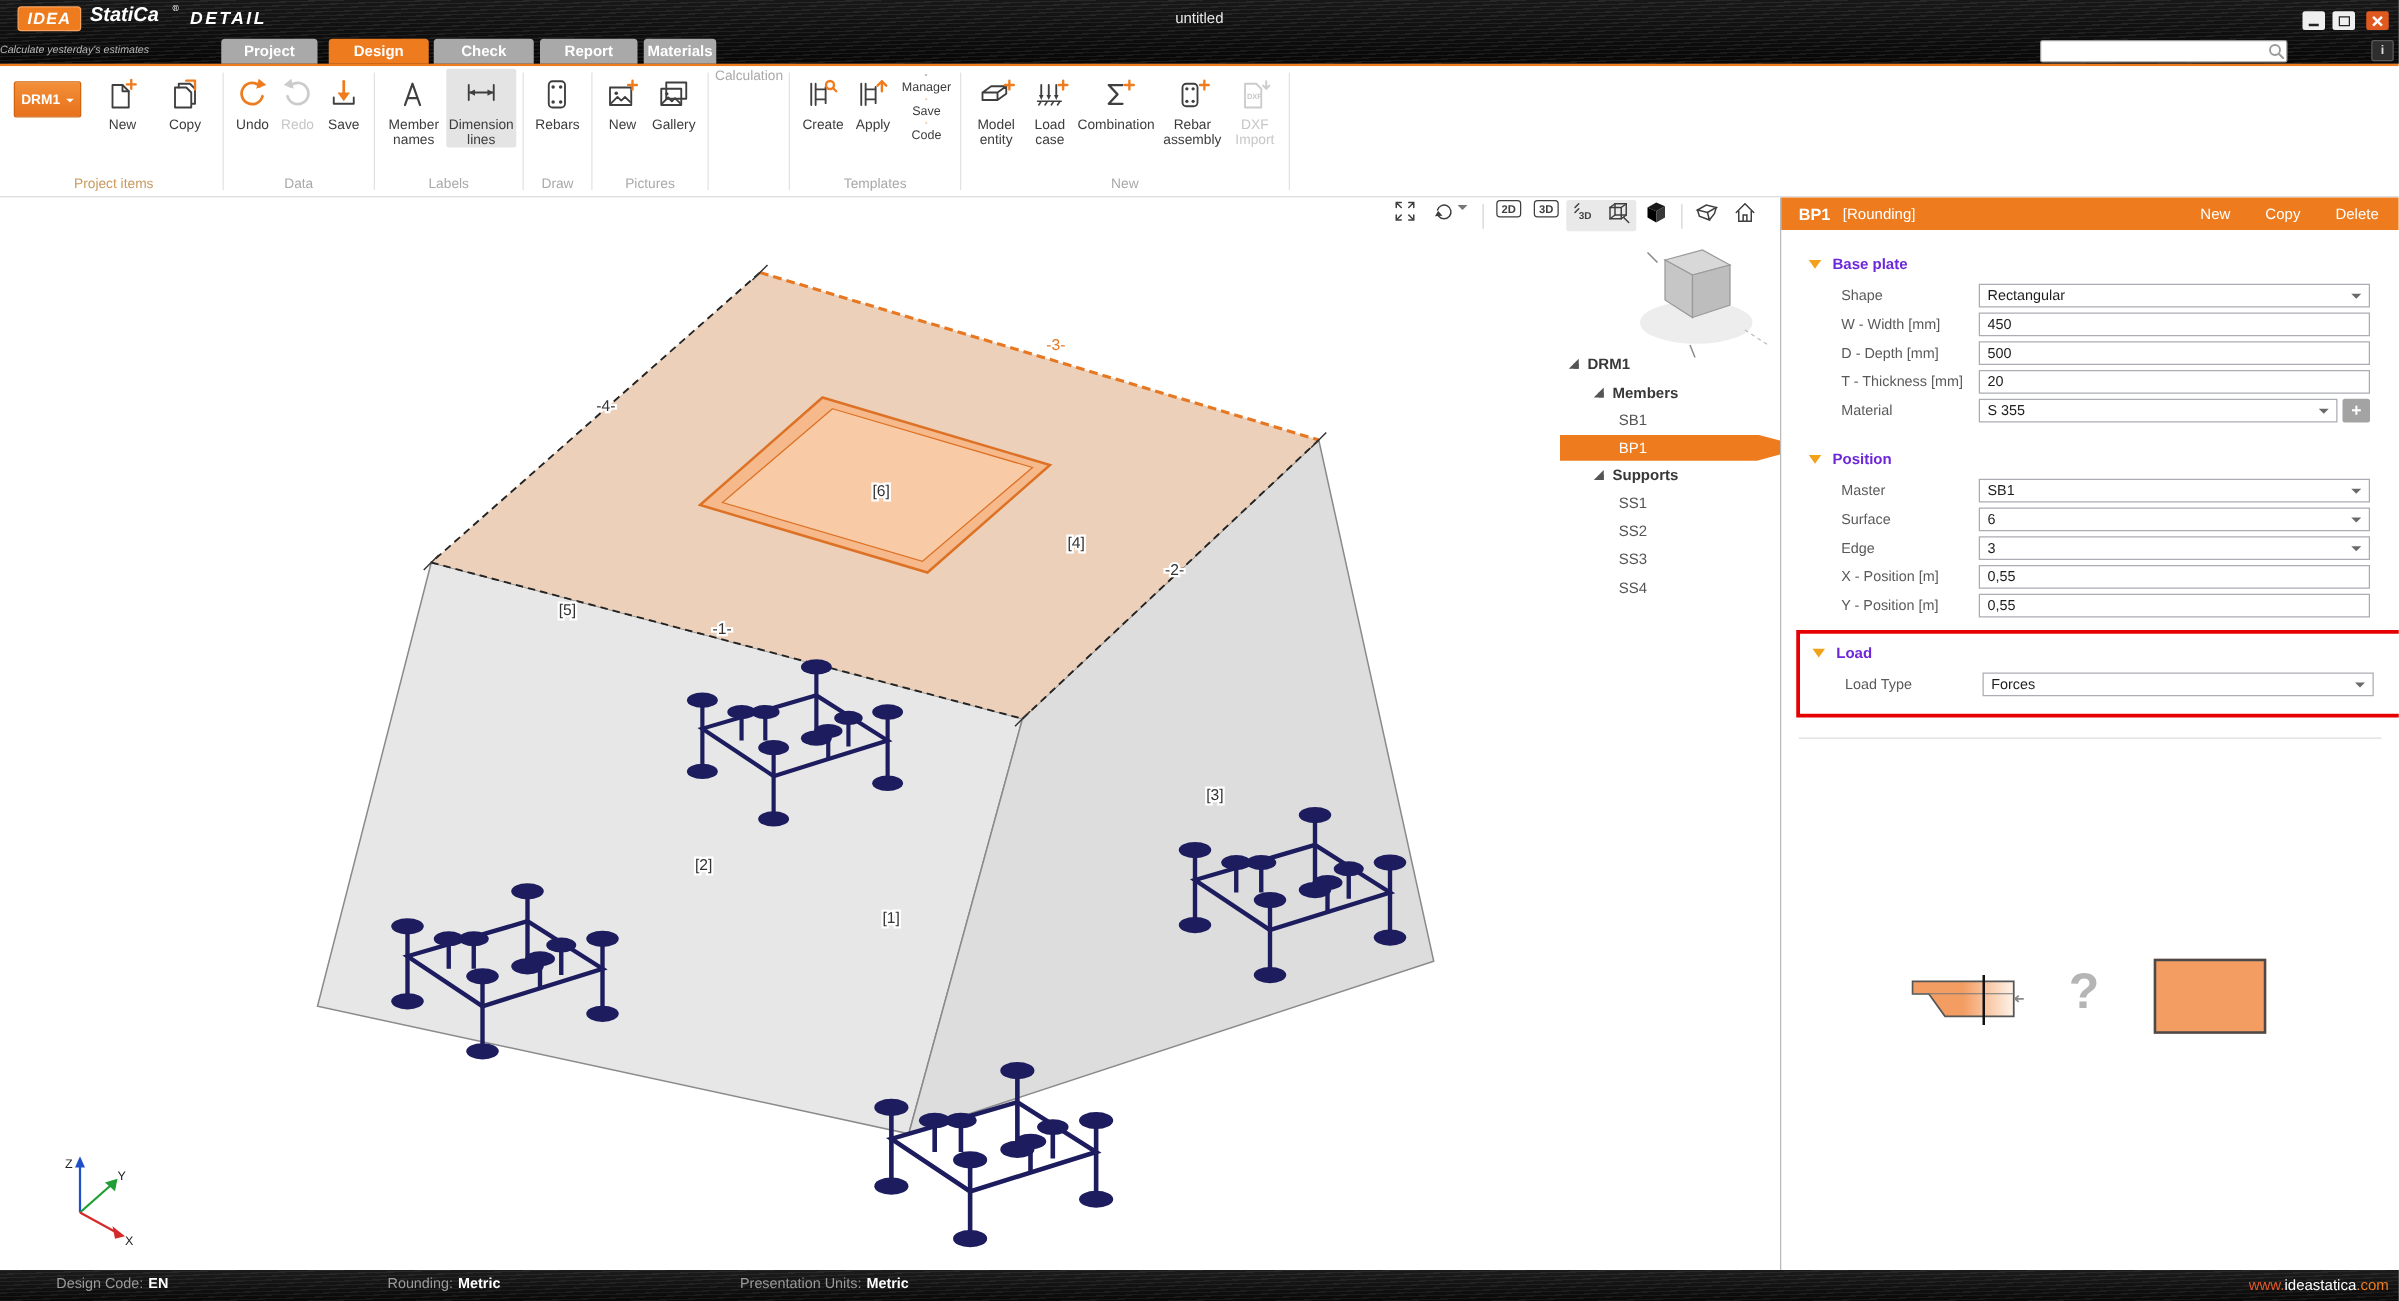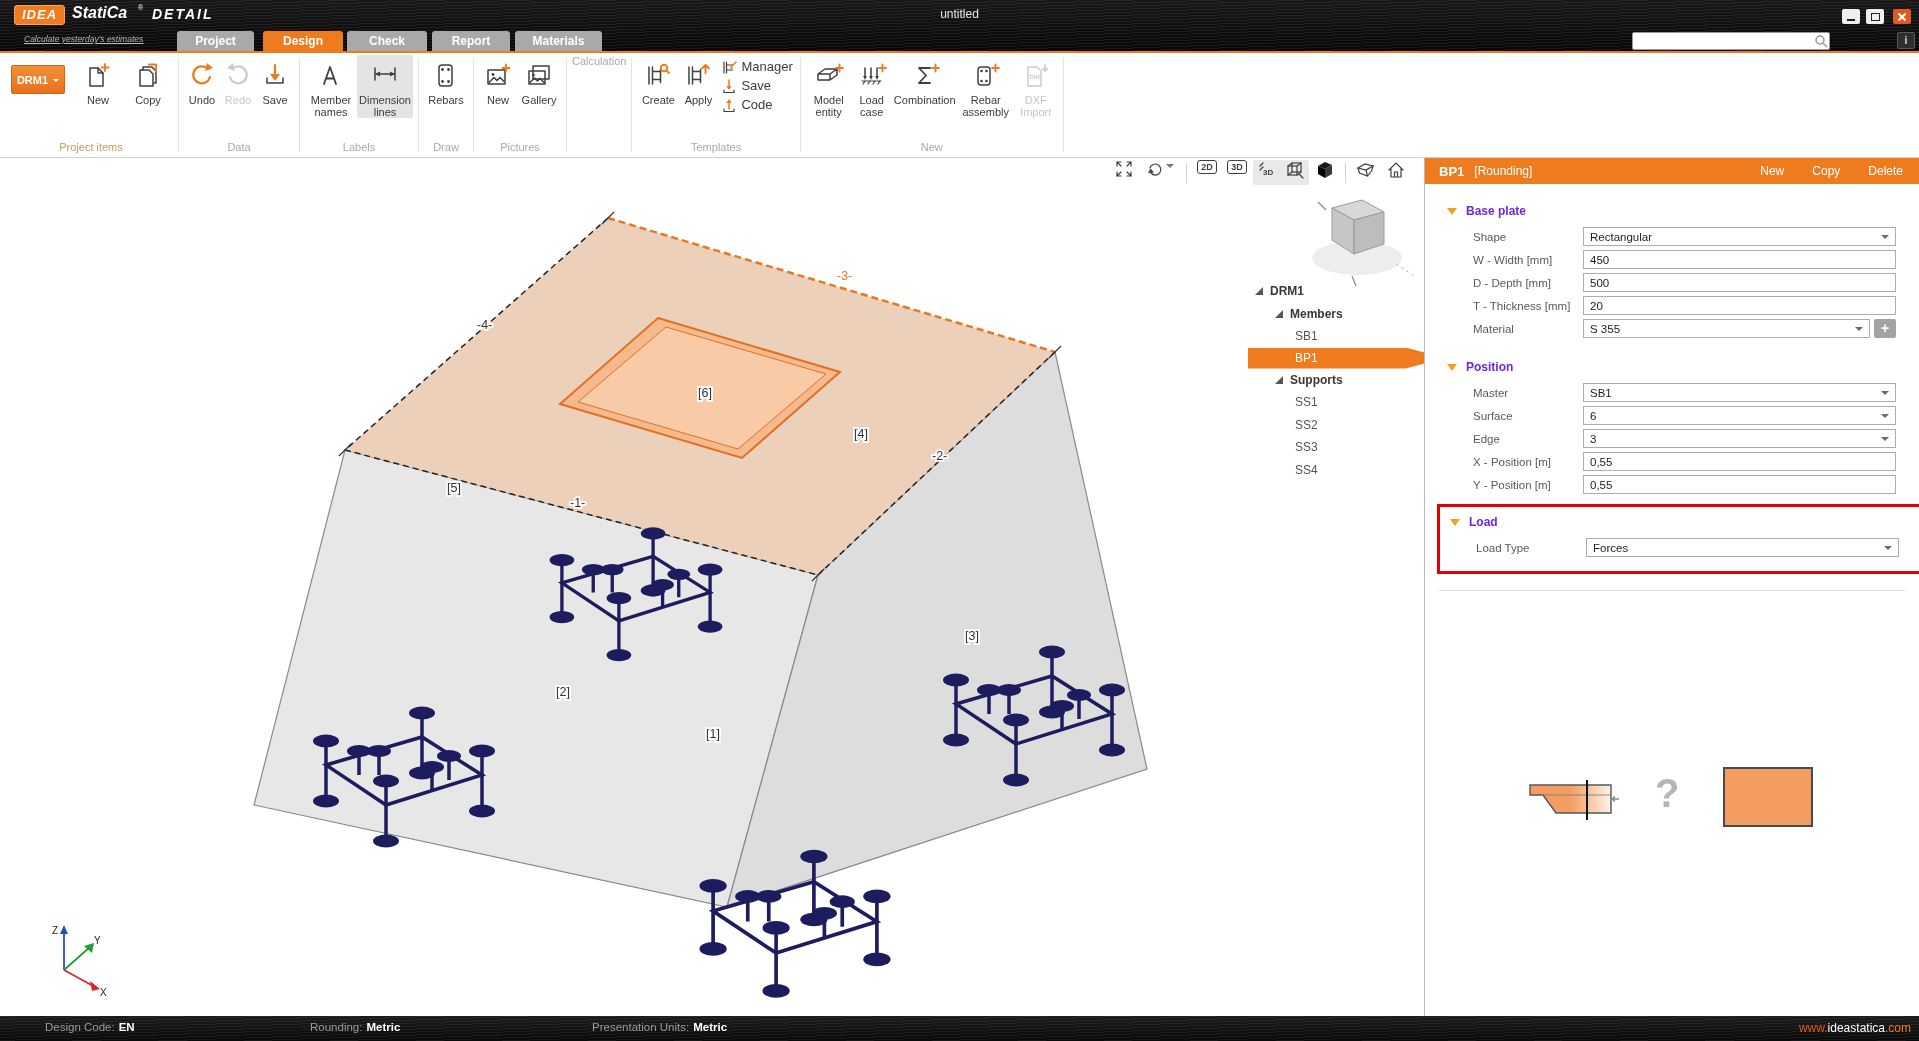--- a/index.html
+++ b/index.html
@@ -10,21 +10,21 @@
   .topbar{position:absolute;left:0;top:0;width:1919px;height:51px;background:#0d0d0d;
     background-image:repeating-linear-gradient(178deg,rgba(255,255,255,.07) 0 1px,transparent 1px 3px),
                      linear-gradient(#181818,#070707);}
   .logo-box{position:absolute;left:14px;top:5px;height:18px;line-height:17px;padding:0 7px;
     background:#ee7c1e;border:1px solid #f9a35f;border-radius:3px;color:#fff;
     font-style:italic;font-weight:bold;font-size:13px;letter-spacing:1px;}
   .logo-statica{position:absolute;left:72px;top:4px;color:#fff;font-style:italic;font-weight:bold;font-size:16px;}
   .logo-reg{position:absolute;left:138px;top:4px;color:#fff;font-size:7px;}
   .logo-detail{position:absolute;left:152px;top:6px;color:#fff;font-style:italic;font-weight:bold;
     font-size:14px;letter-spacing:2px;}
-  .tagline{position:absolute;left:24px;top:34px;color:#b9b9b9;font-style:italic;font-size:8.5px;text-decoration:underline;}
+  .tagline{position:absolute;left:0;top:34px;color:#b9b9b9;font-style:italic;font-size:8.5px;}
   .win-title{position:absolute;left:50%;top:7px;transform:translateX(-50%);color:#e8e8e8;font-size:12px;}
   .winbtn{position:absolute;top:9px;width:18px;height:15px;border-radius:2px;background:#efefef;
     display:flex;align-items:center;justify-content:center;}
   .winbtn.close{background:#e05a1f;}
   .glyph-min{width:8px;height:2px;background:#222;margin-top:6px;}
   .glyph-max{width:7px;height:6px;border:1.5px solid #222;}
   .glyph-x{position:relative;width:10px;height:10px;}
   .glyph-x::before,.glyph-x::after{content:"";position:absolute;left:4px;top:0;width:2px;height:10px;background:#fff;}
   .glyph-x::before{transform:rotate(45deg);} .glyph-x::after{transform:rotate(-45deg);}
   .tab{position:absolute;top:31px;height:20px;background:#a9a9a9;color:#fff;font-weight:bold;
@@ -51,21 +51,21 @@
   .rit .ric{height:36px;display:flex;align-items:center;justify-content:center;}
   .rlb{font-size:11px;line-height:12px;color:#3c3c3c;}
   .rit.active{background:#e4e4e4;}
   .rit.dis .rlb{color:#c6c6c6;}
   .drm-wrap{display:flex;flex-direction:column;justify-content:flex-start;padding:10px 8px 0 2px;}
   .drm{width:52px;height:27px;background:linear-gradient(#f29038,#e8701b);border:1px solid #d2640f;
     border-radius:2px;color:#fff;font-weight:bold;font-size:11px;display:flex;align-items:center;
     justify-content:center;gap:5px;cursor:pointer;}
   .drm-arr{width:0;height:0;border:3.5px solid transparent;border-top-color:#fff;margin-top:4px;}
   .rcol{display:flex;flex-direction:column;gap:2px;padding:4px 2px 0 4px;}
-  .rsmall{display:flex;gap:4px;font-size:13px;color:#3c3c3c;height:17px;}
+  .rsmall{display:flex;align-items:center;gap:4px;font-size:10px;color:#3c3c3c;height:17px;flex-direction:column;}
 
   
   .k{stroke:#3f3f3f;fill:none;stroke-width:1.5;stroke-linecap:round;stroke-linejoin:round;}
   .kt{stroke:#3f3f3f;fill:none;stroke-width:1.2;stroke-linecap:round;}
   .kf{fill:#3f3f3f;stroke:none;}
   .o{stroke:#ee7c1e;fill:none;stroke-width:1.9;stroke-linecap:round;stroke-linejoin:round;}
   .o2{stroke:#ee7c1e;fill:none;stroke-width:2.2;stroke-linecap:round;}
   .of{fill:#ee7c1e;stroke:none;}
   .g{stroke:#cccccc;fill:none;stroke-width:2.2;stroke-linecap:round;}
   .gf{fill:#cccccc;stroke:none;}
@@ -155,21 +155,21 @@
       <div class="glyph-max"></div>
     </div>
   <div class="winbtn close" style="left:1893px">
       <div class="glyph-x"></div>
     </div>
 
   <div class="tab" style="left:177px;width:77px">Project</div>
   <div class="tab active" style="left:263px;width:80px">Design</div>
   <div class="tab" style="left:347px;width:80px">Check</div>
   <div class="tab" style="left:432px;width:78px">Report</div>
-  <div class="tab" style="left:515px;width:87px">Materials</div>
+  <div class="tab" style="left:515px;width:58px">Materials</div>
 
   <div class="search-box">
     <input value="" style="">
     <svg width="16" height="14" viewBox="0 0 16 14">
       <circle cx="7" cy="6" r="4" stroke="#9a9a9a" stroke-width="1.5" fill="none"></circle>
       <path d="M10,9 l4,4" stroke="#9a9a9a" stroke-width="1.5"></path>
     </svg>
   </div>
   <div class="info-btn">i</div>
 </div>

